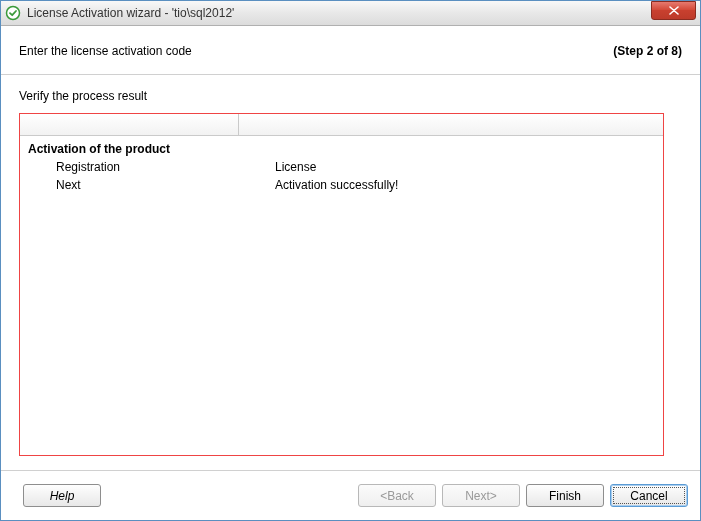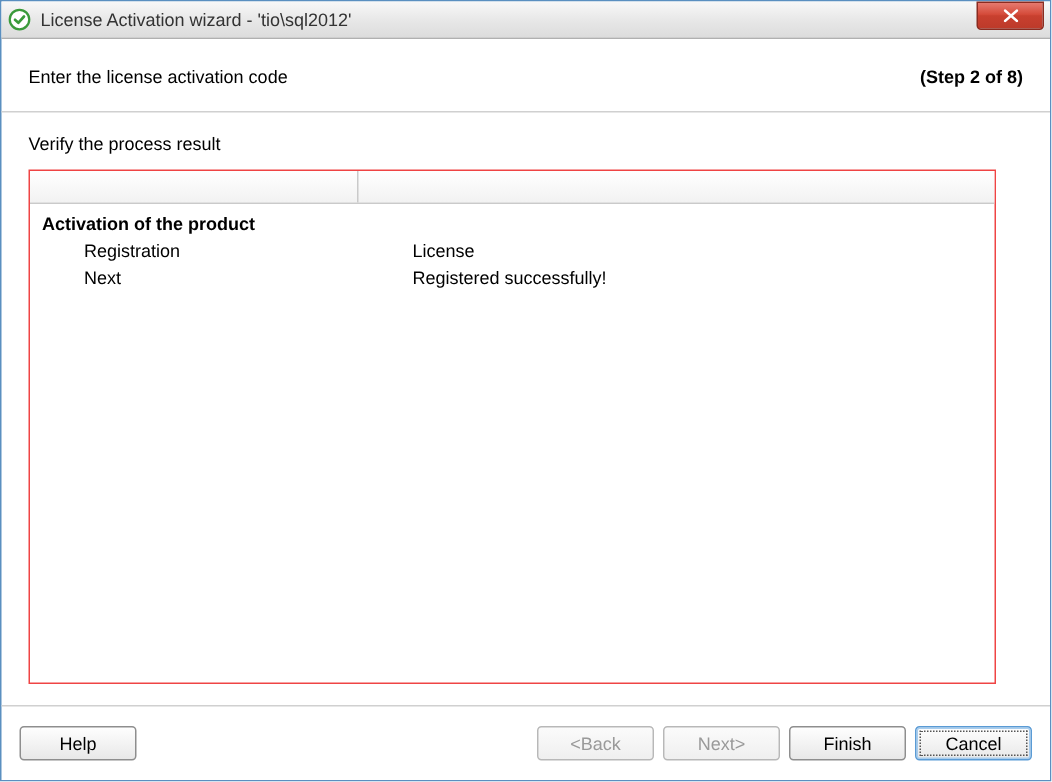--- a/index.html
+++ b/index.html
@@ -147,21 +147,21 @@
     cursor: pointer;
     margin-left: 6px;
     padding: 0 8px;
   }
   .btn:disabled {
     color: #9a9a9a;
     cursor: default;
     border-color: #b8b8b8;
     background: linear-gradient(to bottom, #fbfbfb, #efefef);
   }
-  .btn:first-child { margin-left: 0; }
+  .btn:first-child { margin-left: 10px; font-style: italic; }
   .btn-focus {
     outline: 1px dotted #555;
     outline-offset: -4px;
     border-color: #5a9bd5;
     box-shadow: 0 0 0 1px #a8cdee inset;
   }
 </style>
 </head>
 <body>
 
@@ -197,21 +197,21 @@
         <div class="results-header-col2"></div>
       </div>
       <div class="results-body">
         <div class="section-title">Activation of the product</div>
         <div class="result-row">
           <div class="result-key">Registration</div>
           <div class="result-val">License</div>
         </div>
         <div class="result-row">
           <div class="result-key">Next</div>
-          <div class="result-val">Registered successfully!</div>
+          <div class="result-val">Activation successfully!</div>
         </div>
       </div>
     </div>
   </div>
 
   <div style="height:14px"></div>
 
   <div class="footer">
     <button class="btn">Help</button>
     <div class="footer-spacer"></div>

